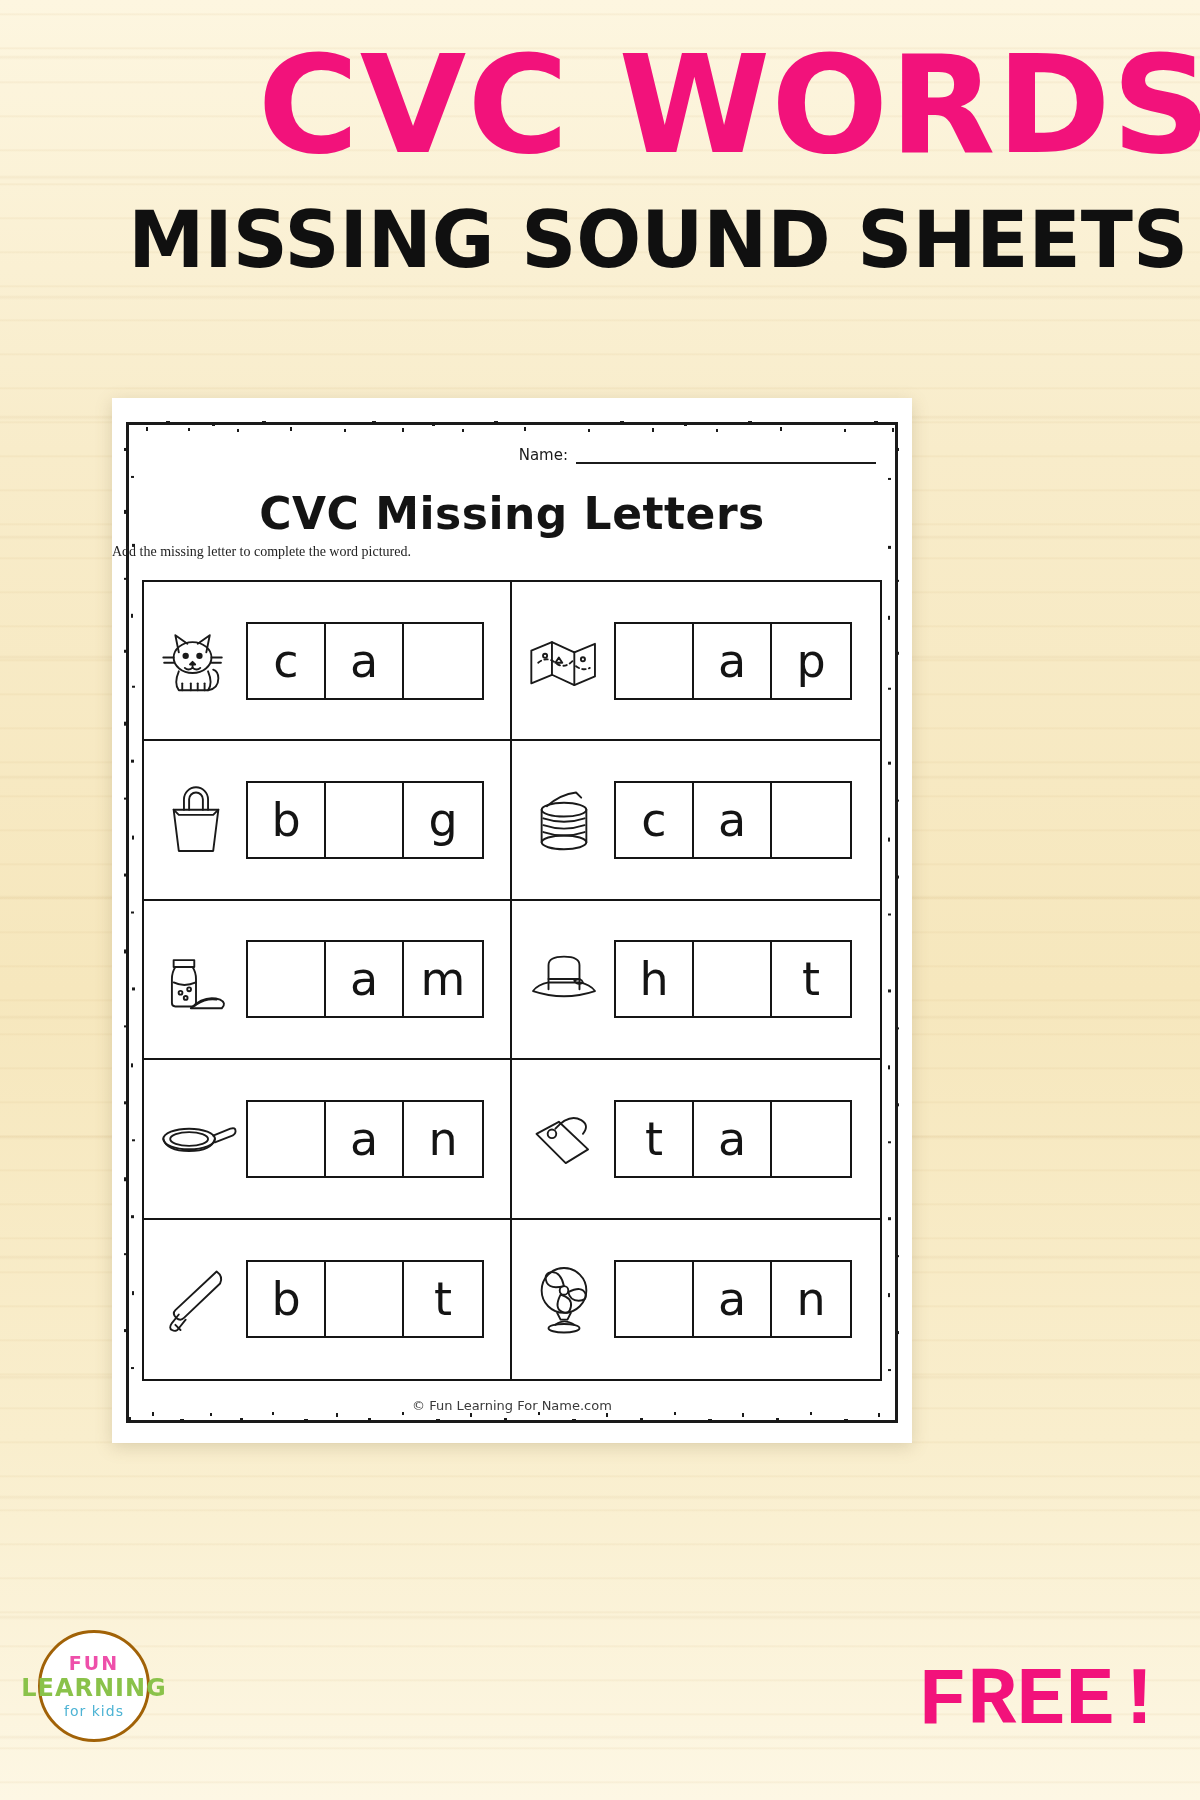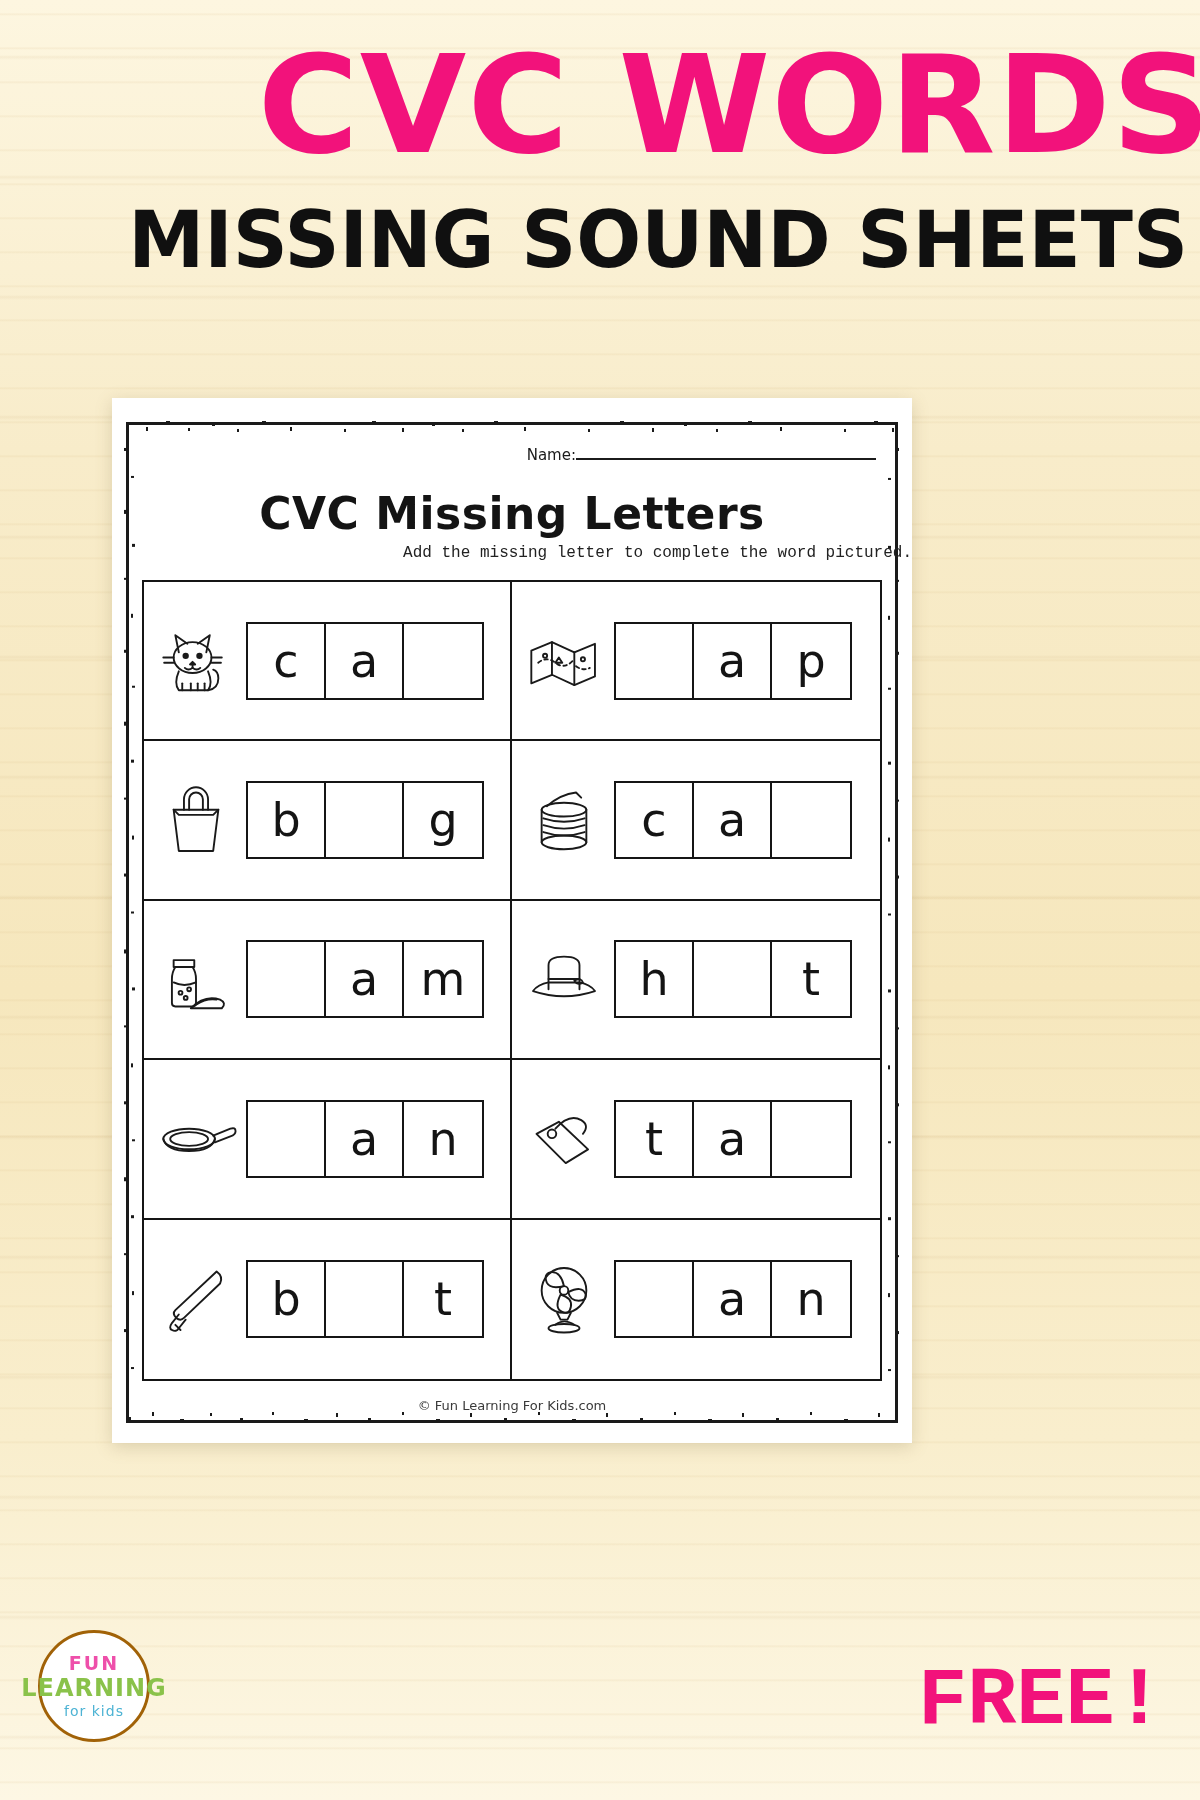--- a/index.html
+++ b/index.html
@@ -92,20 +92,22 @@
     content: "";
     position: absolute;
     inset: 0;
   }
 
   .name-line {
     position: absolute;
     top: 48px;
     right: 36px;
     display: flex;
+    align-items: flex-end;
+    gap: 8px;
     font-family: "DejaVu Sans", sans-serif;
     font-size: 15px;
     color: #1b1b1b;
   }
   .name-line .rule {
     width: 300px;
     border-bottom: 2px solid #1b1b1b;
     height: 14px;
   }
 
@@ -118,23 +120,23 @@
     font-weight: 700;
     font-size: 44px;
     letter-spacing: 0.5px;
     color: #141414;
     margin-top: 8px;
   }
   #ws-instructions {
     position: absolute;
     top: 146px;
     width: 100%;
-    text-align: right;
-    font-family: Liberation Mono, monospace;
-    font-size: 16px;
+    text-align: left;
+    font-family: Liberation Serif, serif;
+    font-size: 14px;
     color: #222;
   }
 
   #grid {
     position: absolute;
     left: 30px;
     right: 30px;
     top: 182px;
     bottom: 62px;
     border: 2px solid #151515;
@@ -555,21 +557,21 @@
       </div>
       <div class="boxes">
         <div class="bx"></div>
         <div class="bx">a</div>
         <div class="bx">n</div>
       </div>
     </div>
 
   </div>
 
-  <div id="footer-credit">© Fun Learning For Kids.com</div>
+  <div id="footer-credit">© Fun Learning For Name.com</div>
 </div>
 
 <div id="free-badge">FREE!</div>
 
 <div id="logo">
   <div id="logo-circle">
     <div class="l1">FUN</div>
     <div class="l2">LEARNING</div>
     <div class="l3">for kids</div>
   </div>

